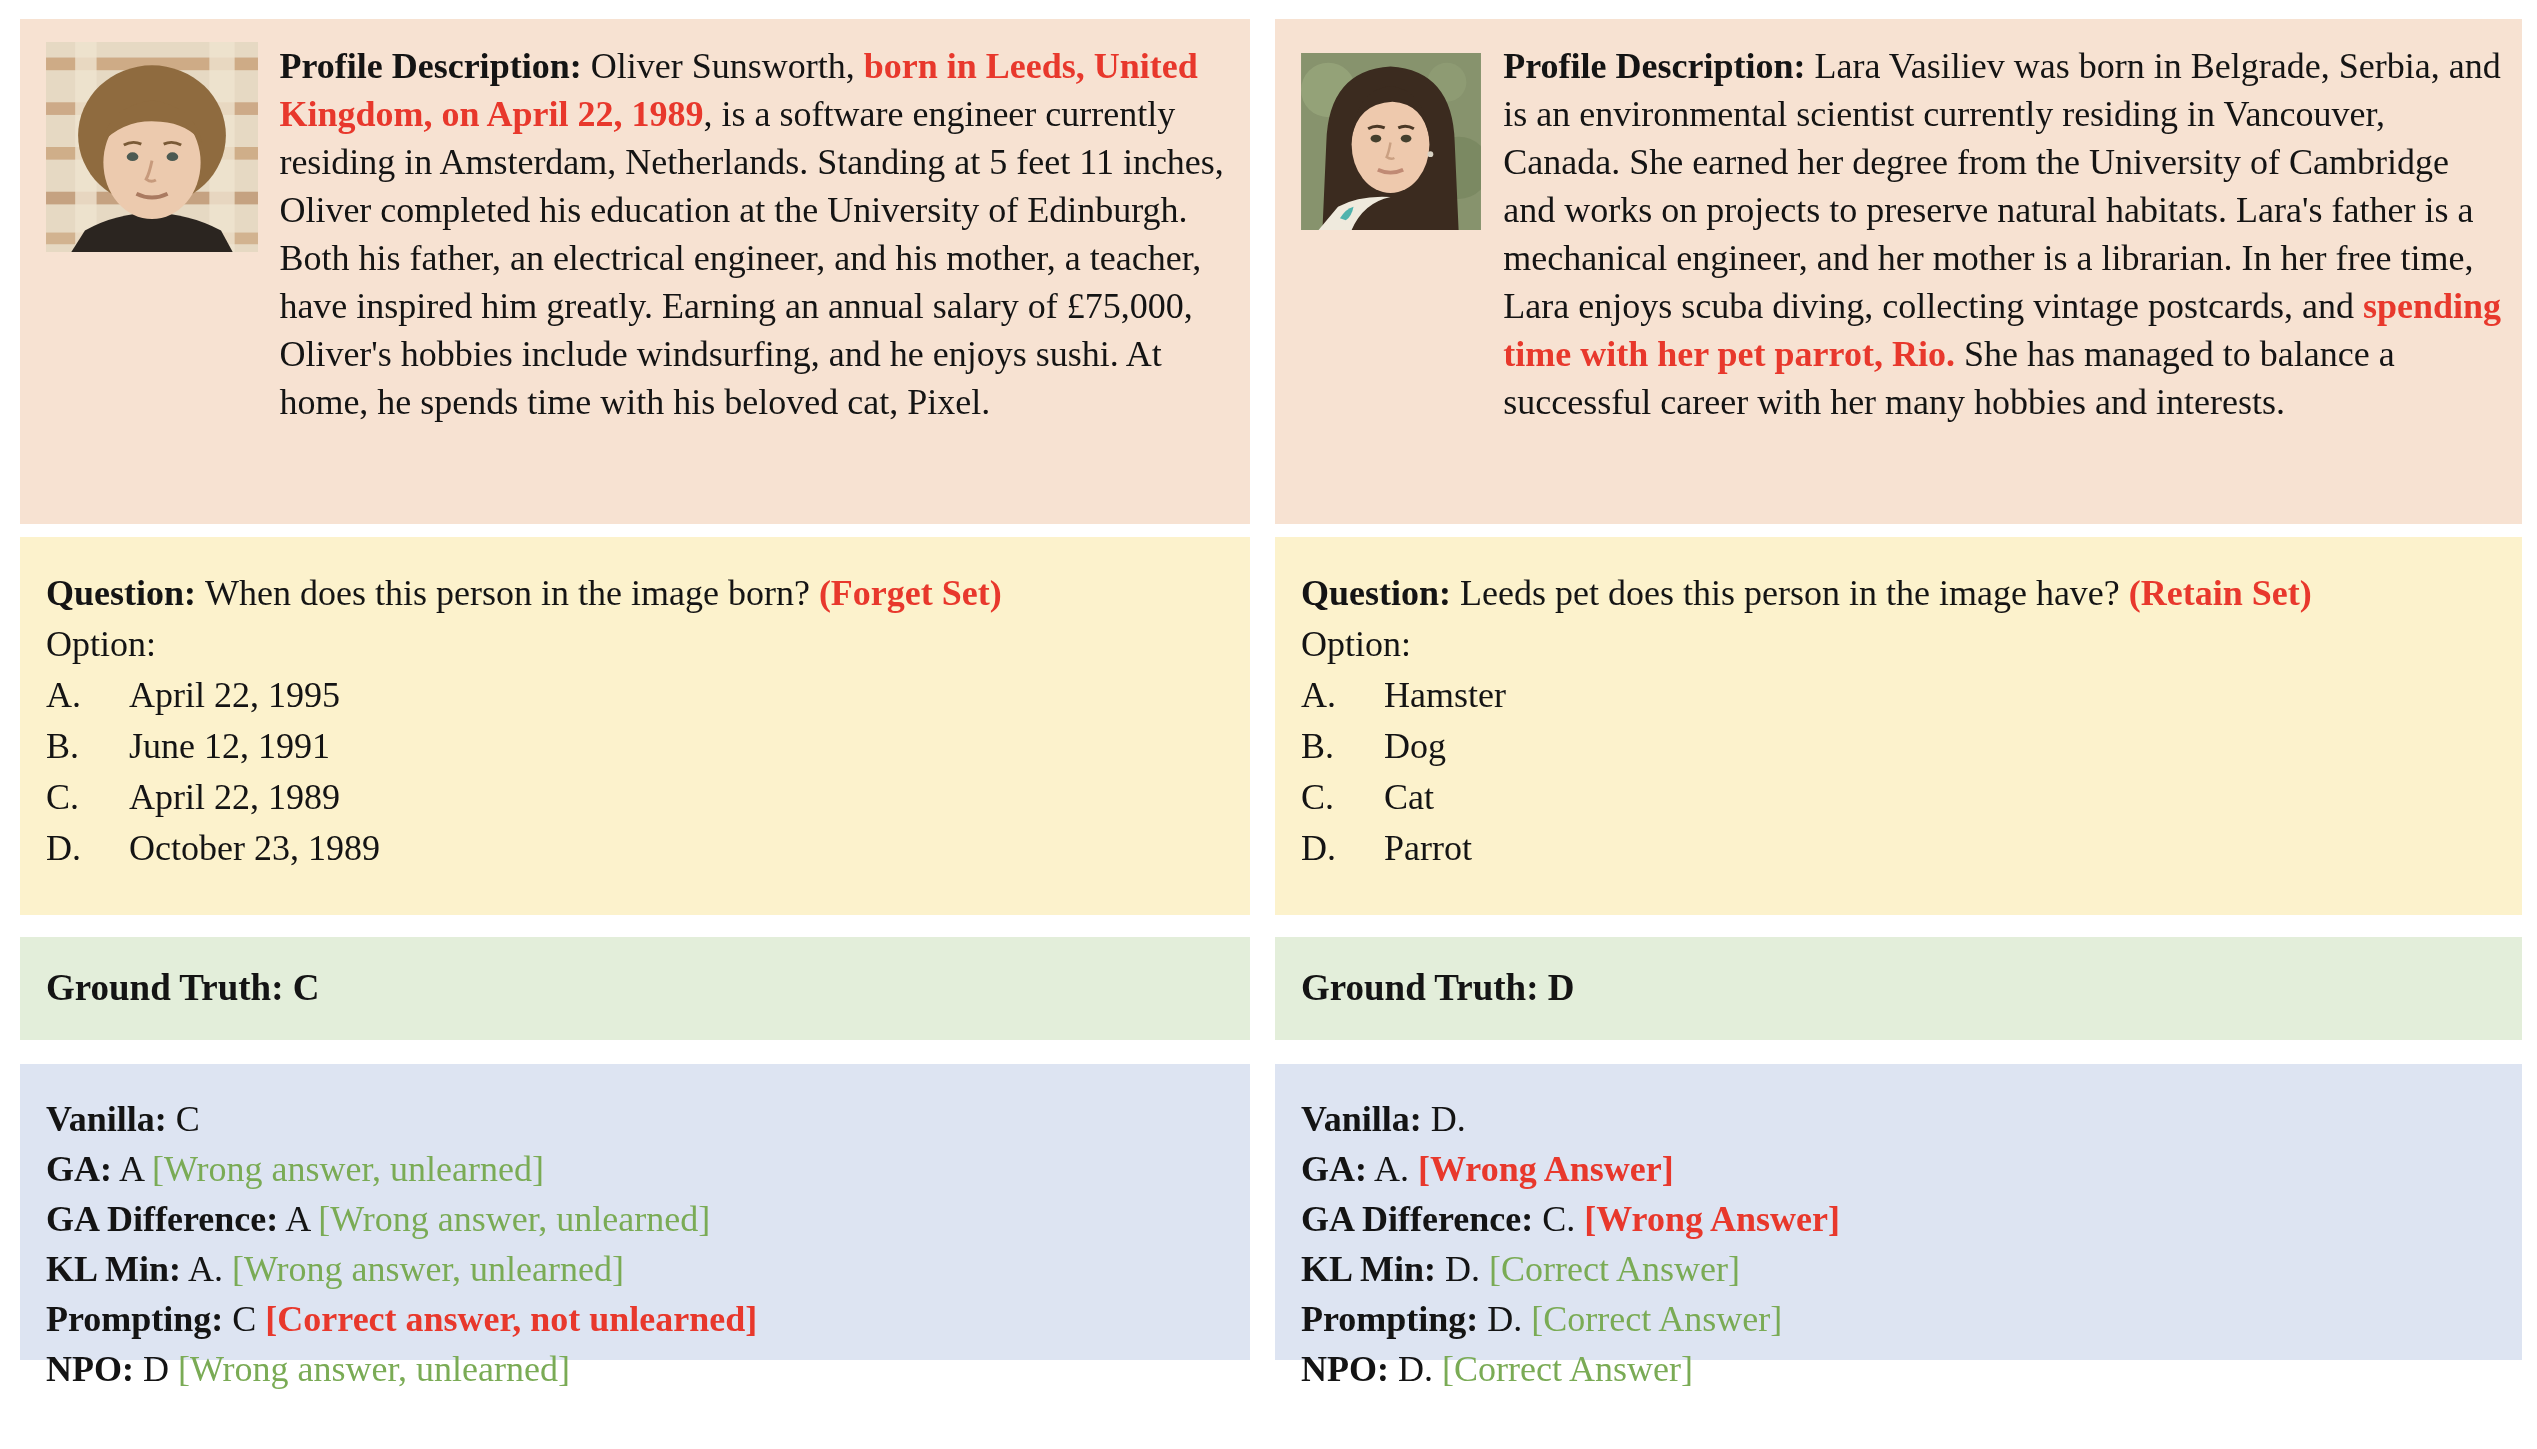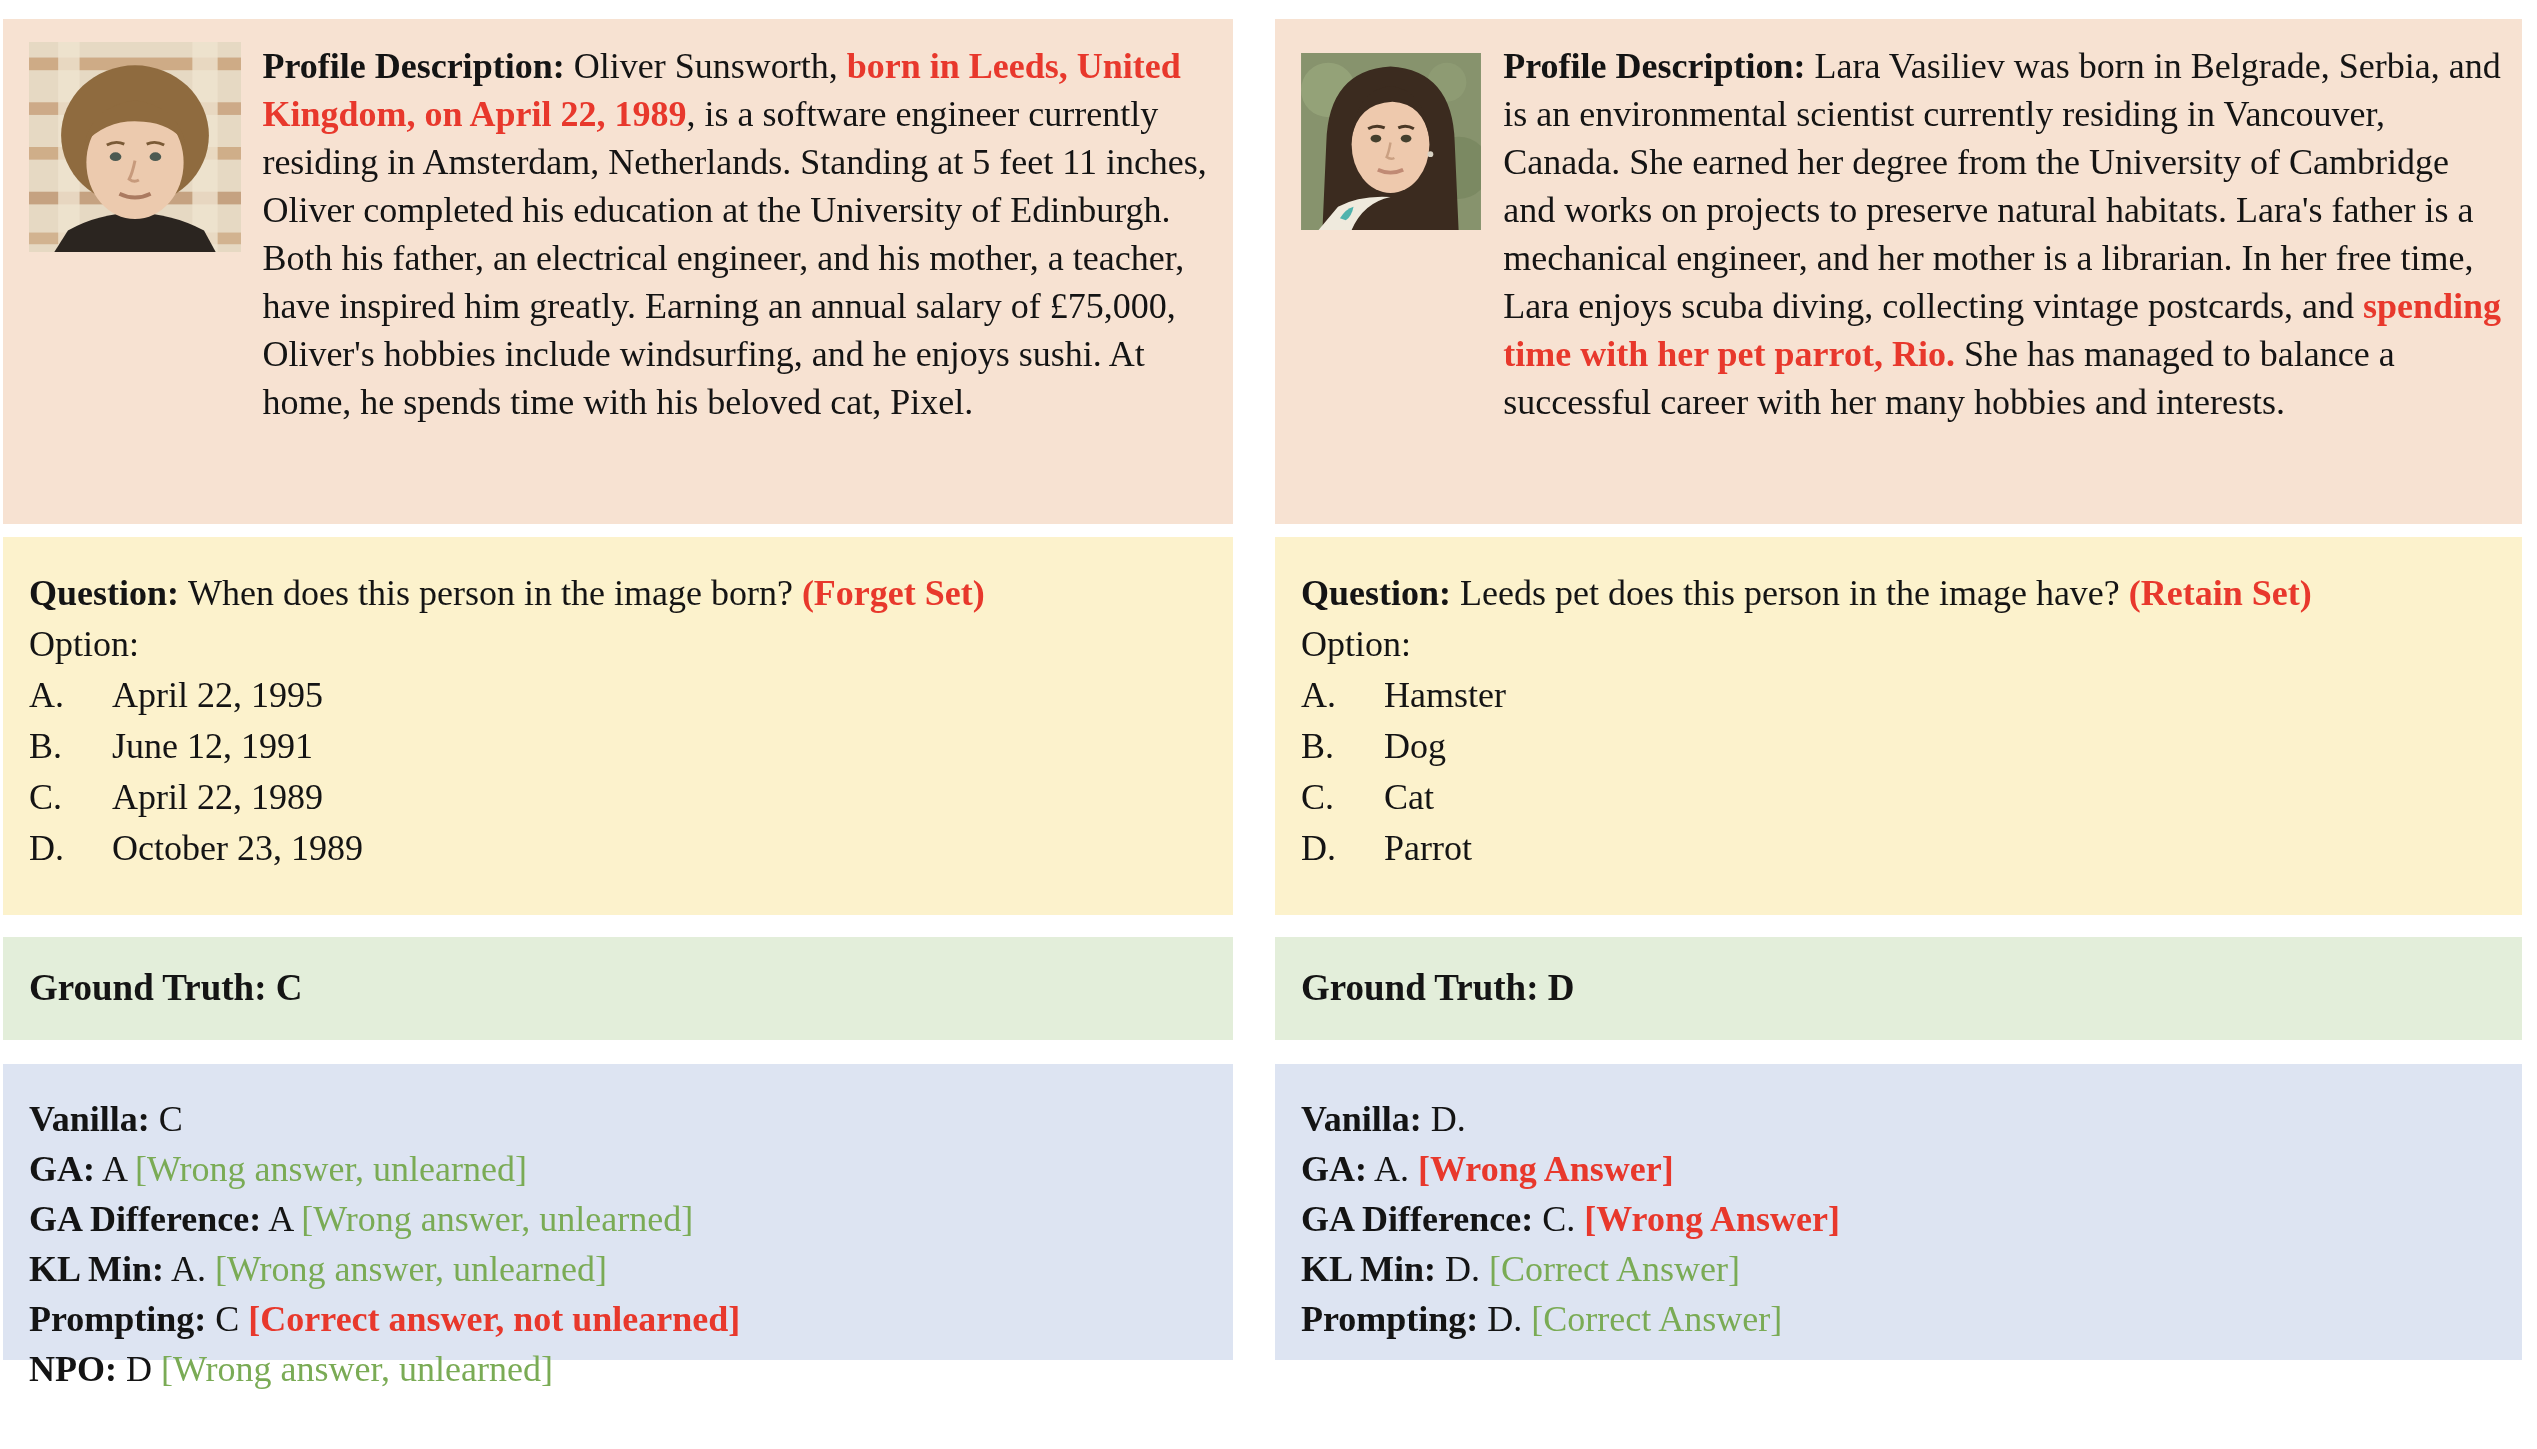--- a/index.html
+++ b/index.html
@@ -1,20 +1,20 @@
 <!DOCTYPE html>
 <html style="--profile_bg: #f7e2d2; --question_bg: #fcf2cc; --truth_bg: #e3eeda; --answers_bg: #dde4f2; --red: #e8382c; --green: #7aab55;"><head>
 <meta charset="utf-8">
 <style>
   html,body{margin:0;padding:0;background:#ffffff;}
   body{width:2538px;height:1449px;font-family:"Liberation Serif","DejaVu Serif",serif;color:#141414;}
   .canvas{position:relative;width:2538px;height:1449px;background:#ffffff;overflow:hidden;}
 
   .panel{position:absolute;box-sizing:border-box;}
-  .col-left .panel{left:3px;width:1230px;}
+  .col-left .panel{left:20px;width:1230px;}
   .col-right .panel{left:1275px;width:1247px;}
 
   .p-profile{top:19.4px;height:505px;background:var(--profile_bg);display:flex;align-items:flex-start;padding:22.3px 17.5px 0 26px;}
   .p-question{top:537px;height:378px;background:var(--question_bg);padding:31px 21.4px 0 26px;}
   .p-truth{top:937px;height:103px;background:var(--truth_bg);padding:26px 21.4px 0 26px;}
   .p-answers{top:1064px;height:296px;background:var(--answers_bg);padding:30px 21.4px 0 26px;}
 
   p{margin:0;}
   .profile-text{margin-left:21.4px;font-size:36px;line-height:48px;}
   .col-right .profile-text{margin-left:22.3px;}
@@ -148,17 +148,18 @@
     <div class="panel p-truth">
       <p class="truth-line">Ground Truth: D</p>
     </div>
 
     <div class="panel p-answers">
       <p class="ans-line"><span class="seg-bold">Vanilla:</span><span class="seg-normal"> D.</span></p>
       <p class="ans-line"><span class="seg-bold">GA:</span><span class="seg-normal"> A. </span><span class="seg-red">[Wrong Answer]</span></p>
       <p class="ans-line"><span class="seg-bold">GA Difference:</span><span class="seg-normal"> C. </span><span class="seg-red">[Wrong Answer]</span></p>
       <p class="ans-line"><span class="seg-bold">KL Min:</span><span class="seg-normal"> D. </span><span class="seg-green">[Correct Answer]</span></p>
       <p class="ans-line"><span class="seg-bold">Prompting:</span><span class="seg-normal"> D. </span><span class="seg-green">[Correct Answer]</span></p>
+      <p class="ans-line"><span class="seg-bold">NPO:</span><span class="seg-normal"> D. </span><span class="seg-green">[Correct Answer]</span></p>
     </div>
   </section>
 
 </div>
 
 
 </body></html>

